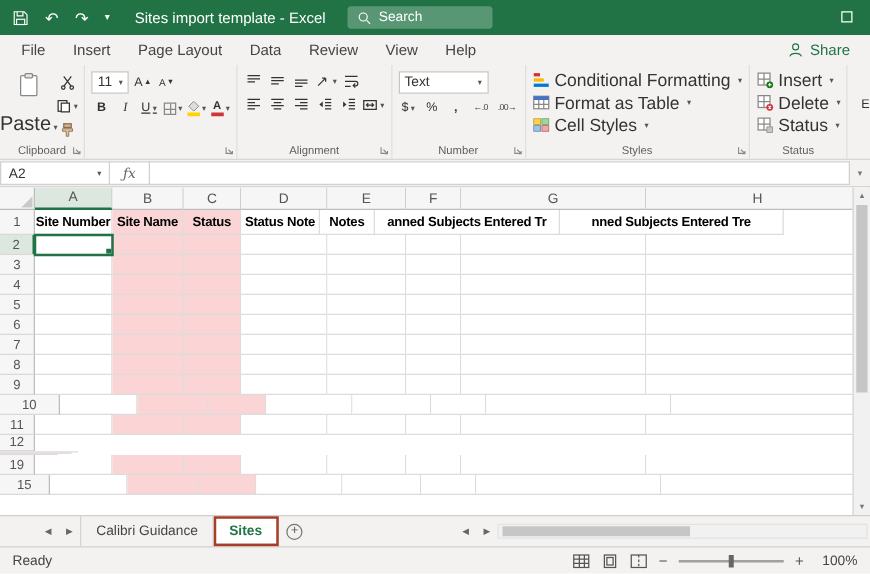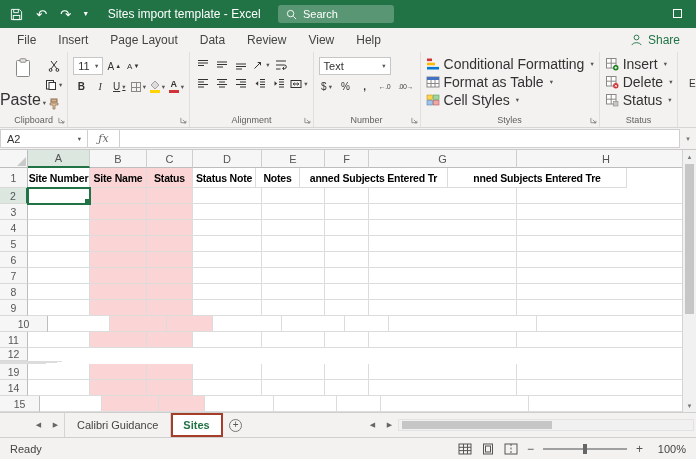--- a/index.html
+++ b/index.html
@@ -623,31 +623,20 @@
         <div class="cell" style="width: 62px;"></div>
         <div class="cell" style="width: 57px; background: rgb(251, 213, 213);"></div>
         <div class="cell" style="width: 46px; background: rgb(251, 213, 213);"></div>
         <div class="cell" style="width: 69px;"></div>
         <div class="cell" style="width: 63px;"></div>
         <div class="cell" style="width: 44px;"></div>
         <div class="cell" style="width: 148px;"></div>
         <div class="cell" style="width: 179px;"></div>
       </div>
       <div class="grid-row" style="height: 16px;">
-        <div class="row-h" style="width: 28px;">14</div>
-        <div class="cell" style="width: 62px;"></div>
-        <div class="cell" style="width: 57px; background: rgb(251, 213, 213);"></div>
-        <div class="cell" style="width: 46px; background: rgb(251, 213, 213);"></div>
-        <div class="cell" style="width: 69px;"></div>
-        <div class="cell" style="width: 63px;"></div>
-        <div class="cell" style="width: 44px;"></div>
-        <div class="cell" style="width: 148px;"></div>
-        <div class="cell" style="width: 179px;"></div>
-      </div>
-      <div class="grid-row" style="height: 16px;">
         <div class="row-h" style="width: 40px;">15</div>
         <div class="cell" style="width: 62px;"></div>
         <div class="cell" style="width: 57px; background: rgb(251, 213, 213);"></div>
         <div class="cell" style="width: 46px; background: rgb(251, 213, 213);"></div>
         <div class="cell" style="width: 69px;"></div>
         <div class="cell" style="width: 63px;"></div>
         <div class="cell" style="width: 44px;"></div>
         <div class="cell" style="width: 148px;"></div>
         <div class="cell" style="width: 179px;"></div>
       </div>

